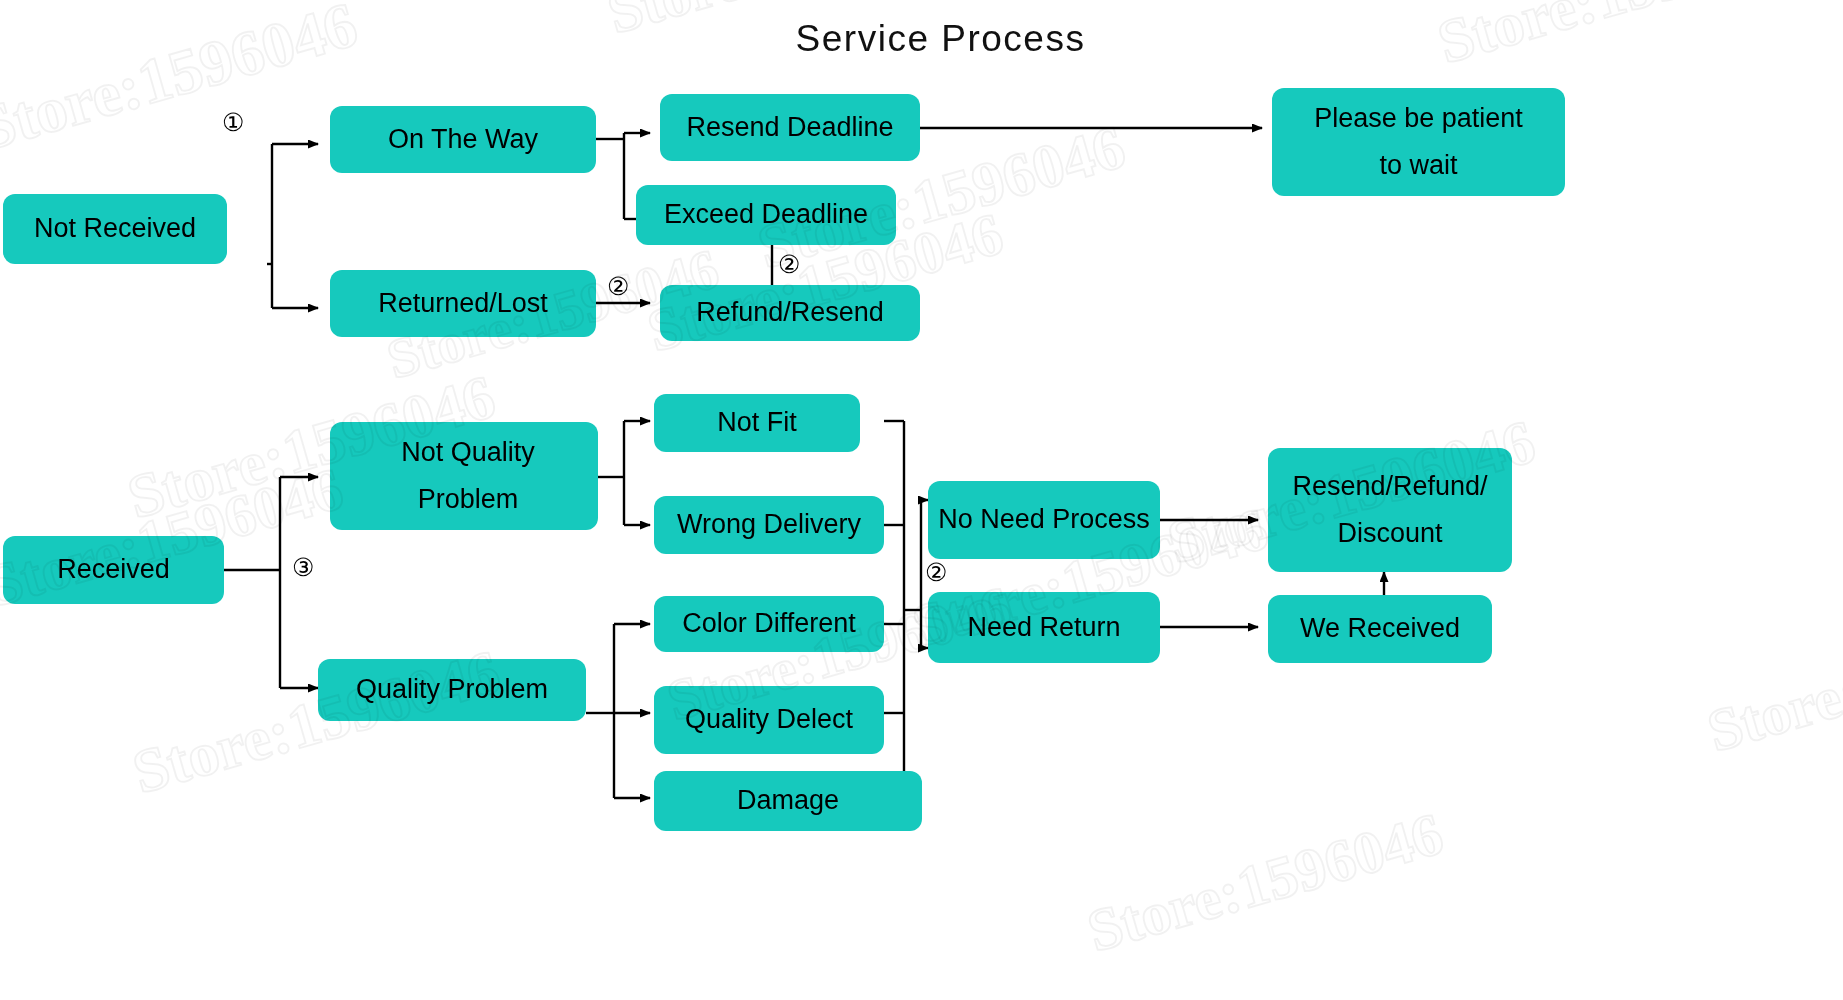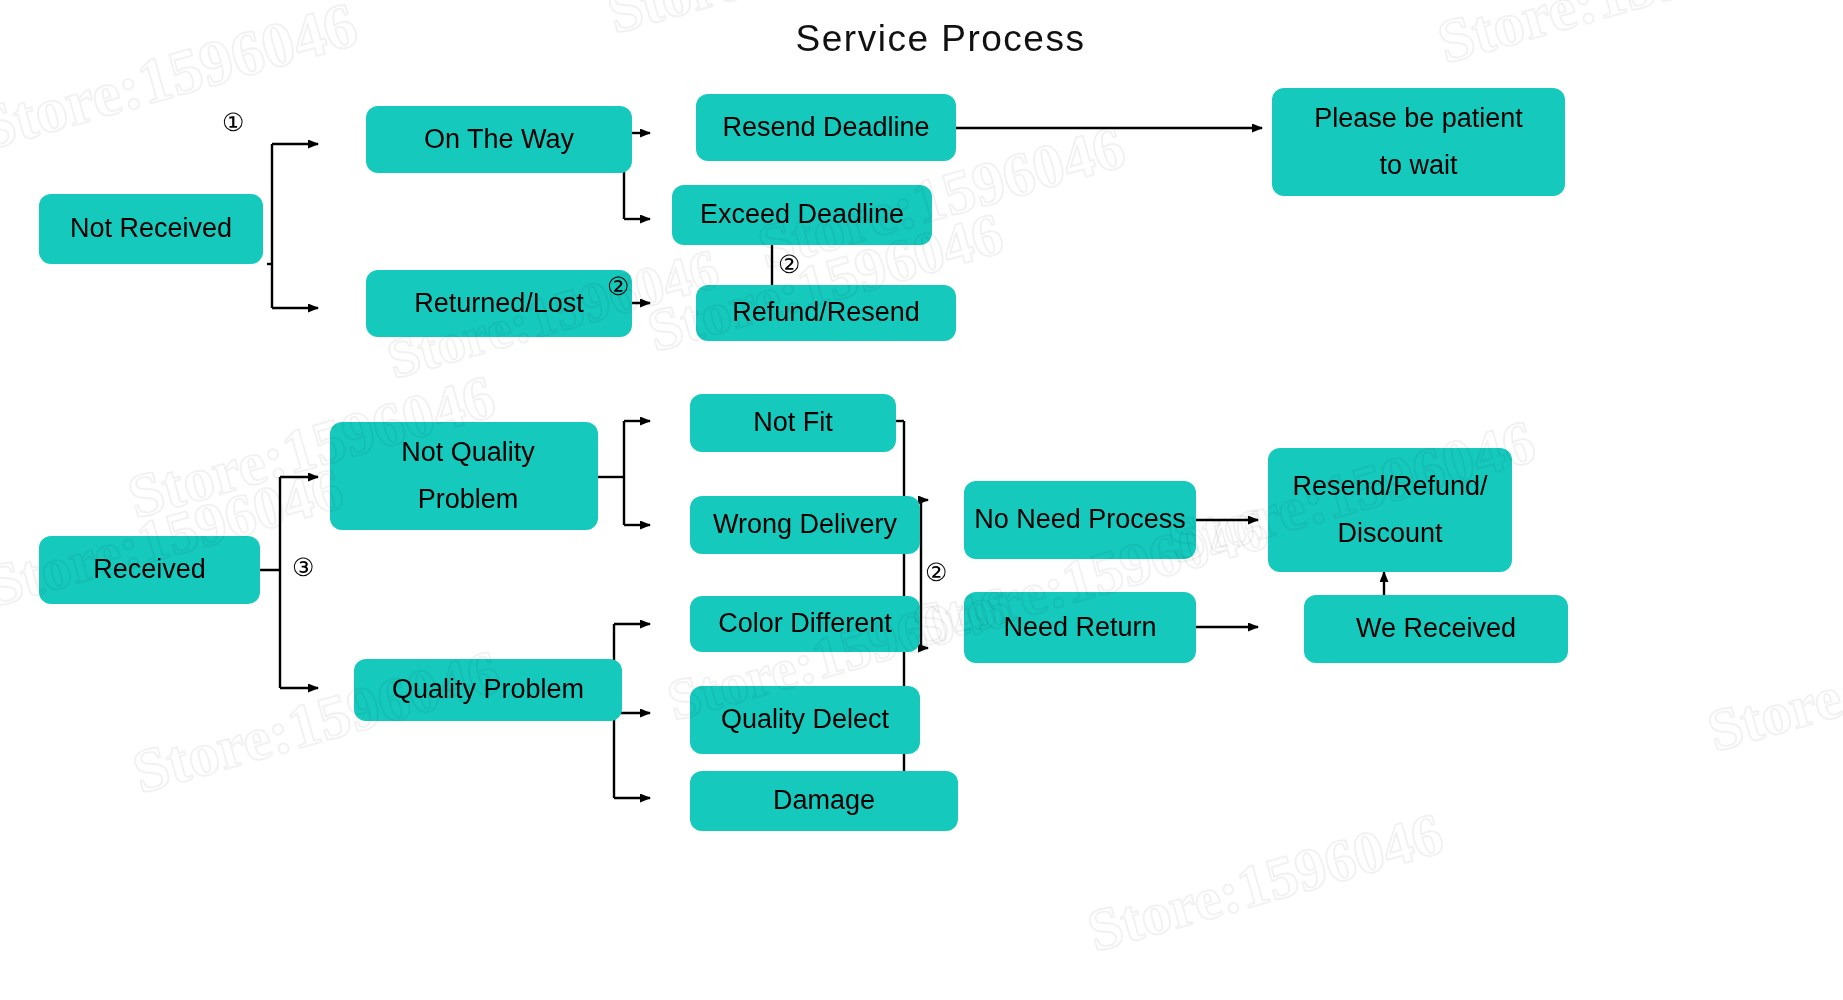--- a/index.html
+++ b/index.html
@@ -51,21 +51,21 @@
     box-sizing: border-box;
     display: flex;
     flex-direction: column;
     justify-content: center;
     color: #000000;
     font-size: 27px;
     line-height: 1.75;
     z-index: 2;
     padding: 0 14px;
   }
-  .node.center { align-items: center; text-align: center; margin-left: 36px; }
+  .node.center { align-items: center; text-align: center; }
   .node.lefttext { align-items: center; text-align: left; }
   .node .ln { display: block; white-space: nowrap; }
   .badge {
     position: absolute;
     z-index: 4;
     font-size: 25px;
     color: #000;
     font-family: "Liberation Serif", serif;
   }
   #edges { position: absolute; left: 0; top: 0; z-index: 1; }
@@ -223,21 +223,21 @@
 
   <div class="node center" style="left:928px; top:592px; width:232px; height:71px;">
     <span class="ln">Need Return</span>
   </div>
 
   <div class="node lefttext" style="left:1268px; top:448px; width:244px; height:124px;">
     <span class="ln">Resend/Refund/</span>
     <span class="ln">Discount</span>
   </div>
 
-  <div class="node center" style="left:1268px; top:595px; width:264px; height:68px;">
+  <div class="node center" style="left:1268px; top:595px; width:224px; height:68px;">
     <span class="ln">We Received</span>
   </div>
 
   <div class="badge" style="left:222px; top:108px;">①</div>
   <div class="badge" style="left:607px; top:272px;">②</div>
   <div class="badge" style="left:778px; top:250px;">②</div>
   <div class="badge" style="left:292px; top:553px;">③</div>
   <div class="badge" style="left:925px; top:558px;">②</div>
 
 </div>

